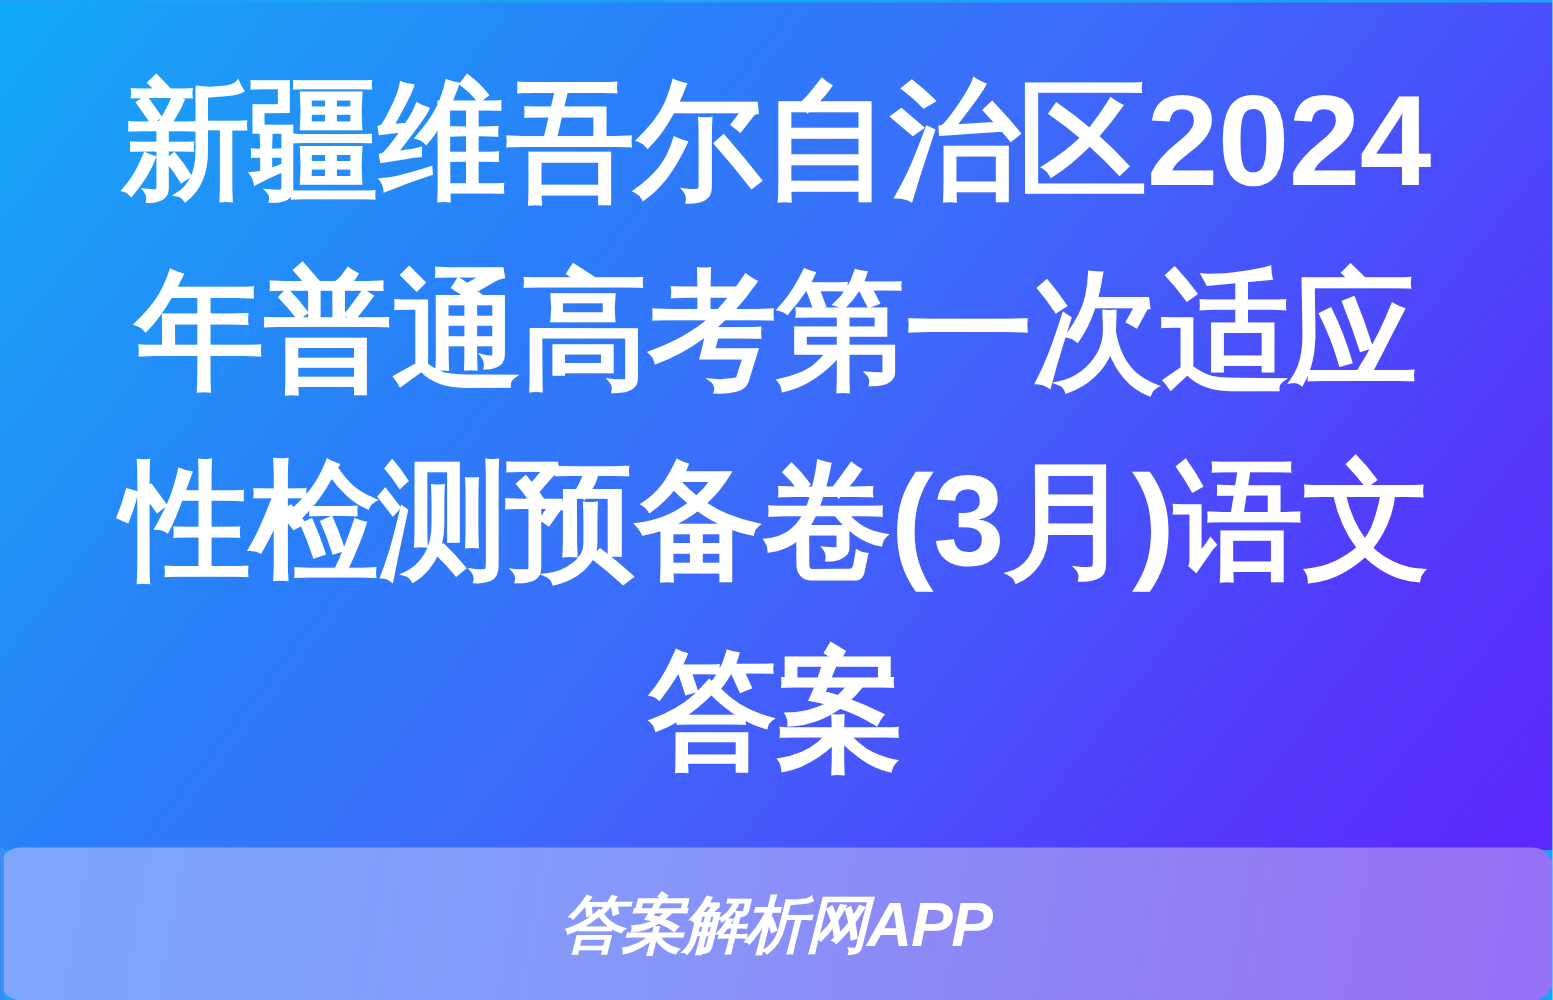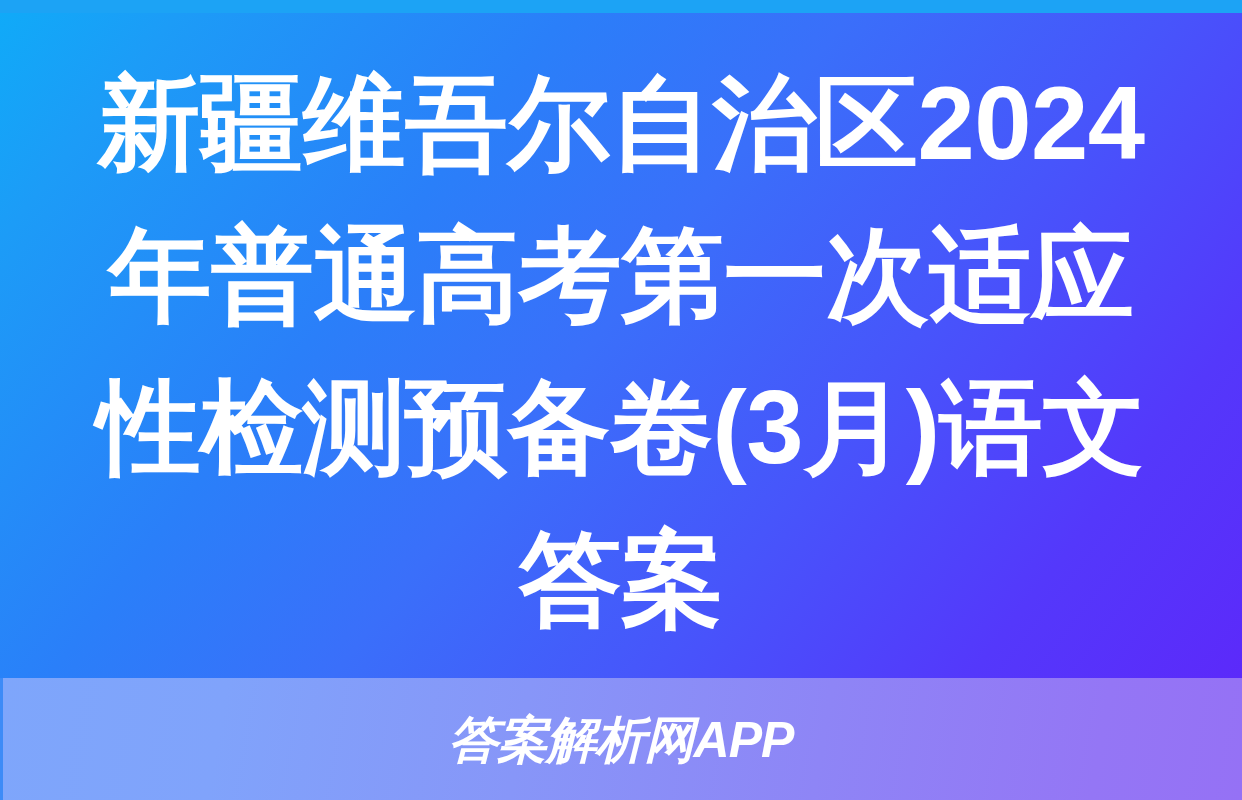--- a/index.html
+++ b/index.html
@@ -17,21 +17,21 @@
     height: 800px;
     background: #1CA3F5;
     font-family: "Liberation Sans", "DejaVu Sans", sans-serif;
     overflow: hidden;
   }
 
   
   #hero {
     position: absolute;
     left: 0;
-    top: 13px;
+    top: 2px;
     width: 1242px;
     height: 678px;
     background: linear-gradient(128deg,
         #10AAF8 0%,
         #1C9CF7 10%,
         #2A7FF9 32%,
         #3A6FFA 48%,
         #4755FB 66%,
         #5438FB 84%,
         #5C29FA 100%);
@@ -67,20 +67,21 @@
     background: linear-gradient(100deg,
         #7EA6FB 0%,
         #80A3FB 18%,
         #8796F8 42%,
         #8E85F6 66%,
         #9476F5 88%,
         #9571F5 100%);
     display: flex;
     align-items: center;
     justify-content: center;
+    border-radius: 16px;
   }
 
   #footer-edge {
     position: absolute;
     left: 0;
     top: 0;
     width: 3px;
     height: 122px;
     background: #3D8BF7;
   }

